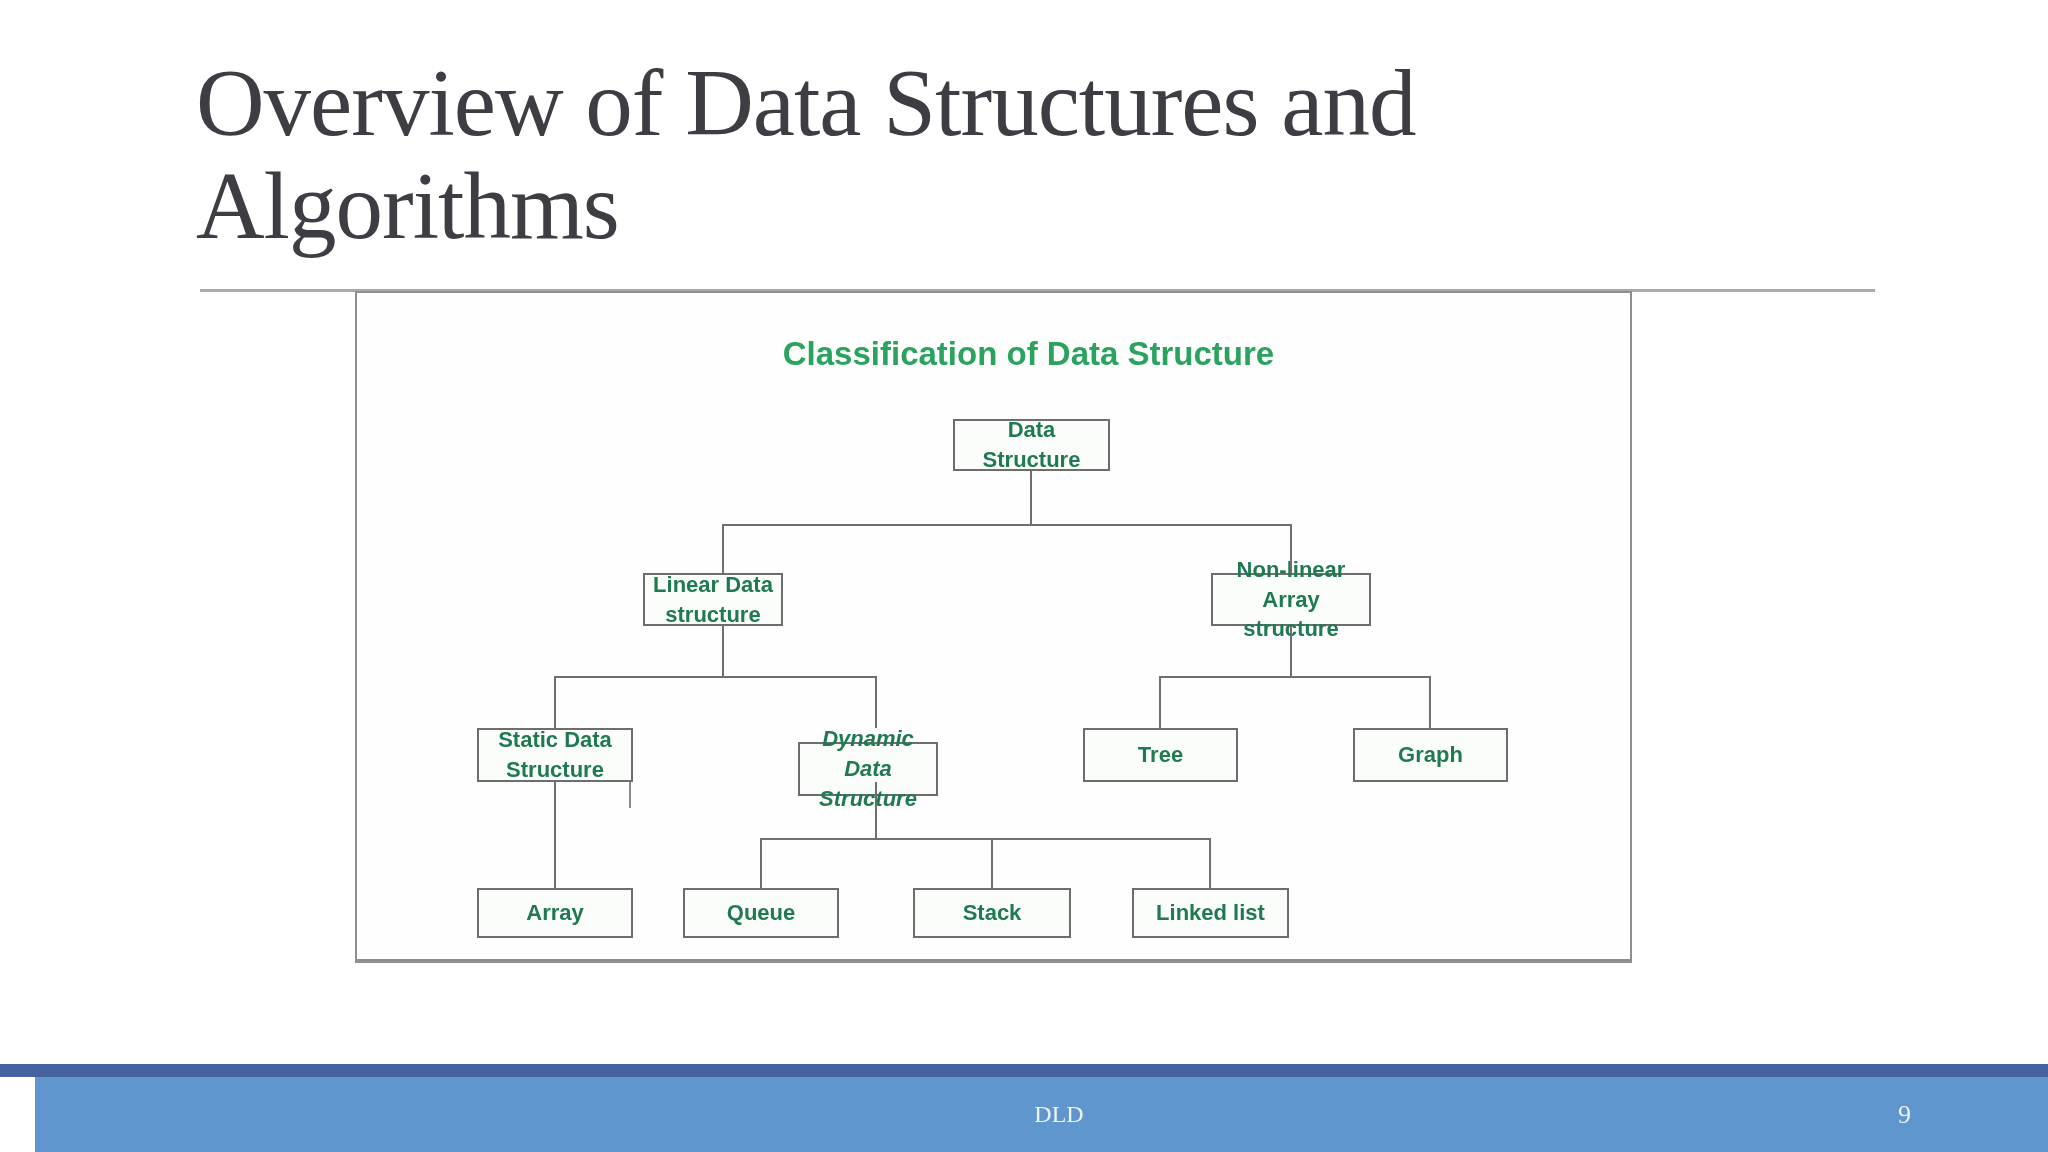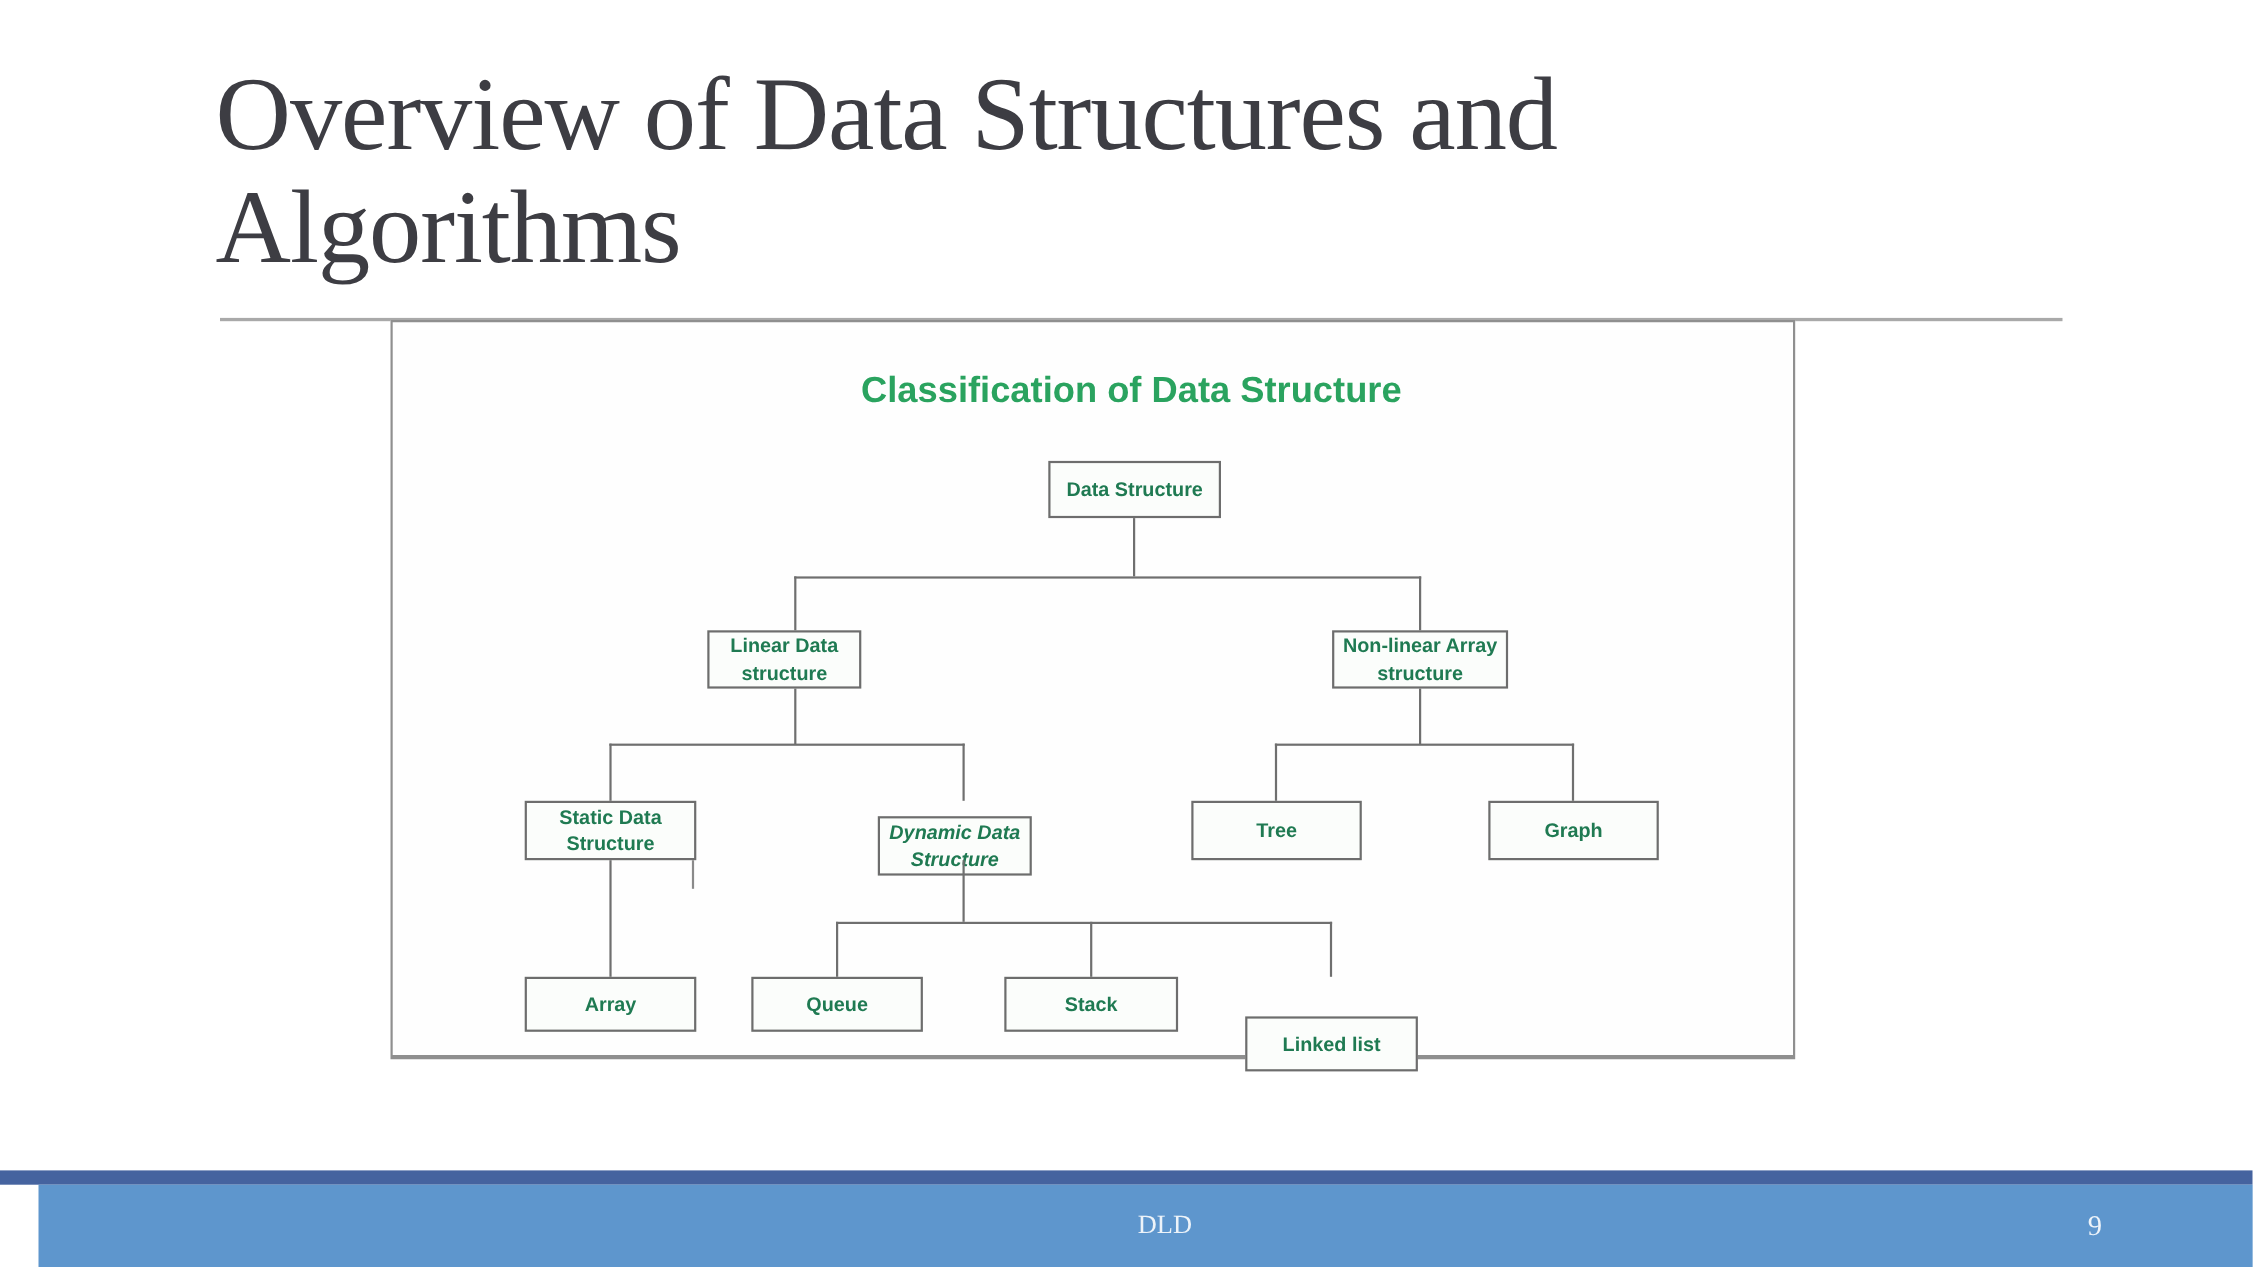--- a/index.html
+++ b/index.html
@@ -62,21 +62,21 @@
     text-decoration-thickness: 3px;
   }
 
   .node {
     position: absolute;
     box-sizing: border-box;
     border: 2px solid #6d6d6d;
     background: #fbfdfb;
     color: #1f7a52;
     font-weight: bold;
-    font-size: 18px;
+    font-size: 22px;
     line-height: 1.35;
     display: flex;
     align-items: center;
     justify-content: center;
     text-align: center;
     padding: 2px;
   }
 
   .line { position: absolute; background: #6f6f6f; }
   .line.h { height: 2px; }
@@ -87,21 +87,21 @@
   .n-root      { left: 596px;  top: 126px; width: 157px; height: 52px; }
   .n-linear    { left: 286px;  top: 280px; width: 140px; height: 53px; }
   .n-nonlinear { left: 854px;  top: 280px; width: 160px; height: 53px; }
   .n-static    { left: 120px;  top: 435px; width: 156px; height: 54px; }
   .n-dynamic   { left: 441px;  top: 449px; width: 140px; height: 54px; font-style: italic; }
   .n-tree      { left: 726px;  top: 435px; width: 155px; height: 54px; }
   .n-graph     { left: 996px;  top: 435px; width: 155px; height: 54px; }
   .n-array     { left: 120px;  top: 595px; width: 156px; height: 50px; }
   .n-queue     { left: 326px;  top: 595px; width: 156px; height: 50px; }
   .n-stack     { left: 556px;  top: 595px; width: 158px; height: 50px; }
-  .n-linked    { left: 775px;  top: 595px; width: 157px; height: 50px; margin-top: 36px; }
+  .n-linked    { left: 775px;  top: 595px; width: 157px; height: 50px; }
 
   
   .l1  { left: 673px;  top: 178px; height: 53px; }
   .l2  { left: 365px;  top: 231px; width: 570px; }
   .l3  { left: 365px;  top: 231px; height: 49px; }
   .l4  { left: 933px;  top: 231px; height: 49px; }
   .l5  { left: 365px;  top: 333px; height: 51px; }
   .l6  { left: 197px;  top: 383px; width: 323px; }
   .l7  { left: 197px;  top: 383px; height: 52px; }
   .l8  { left: 518px;  top: 383px; height: 52px; }

